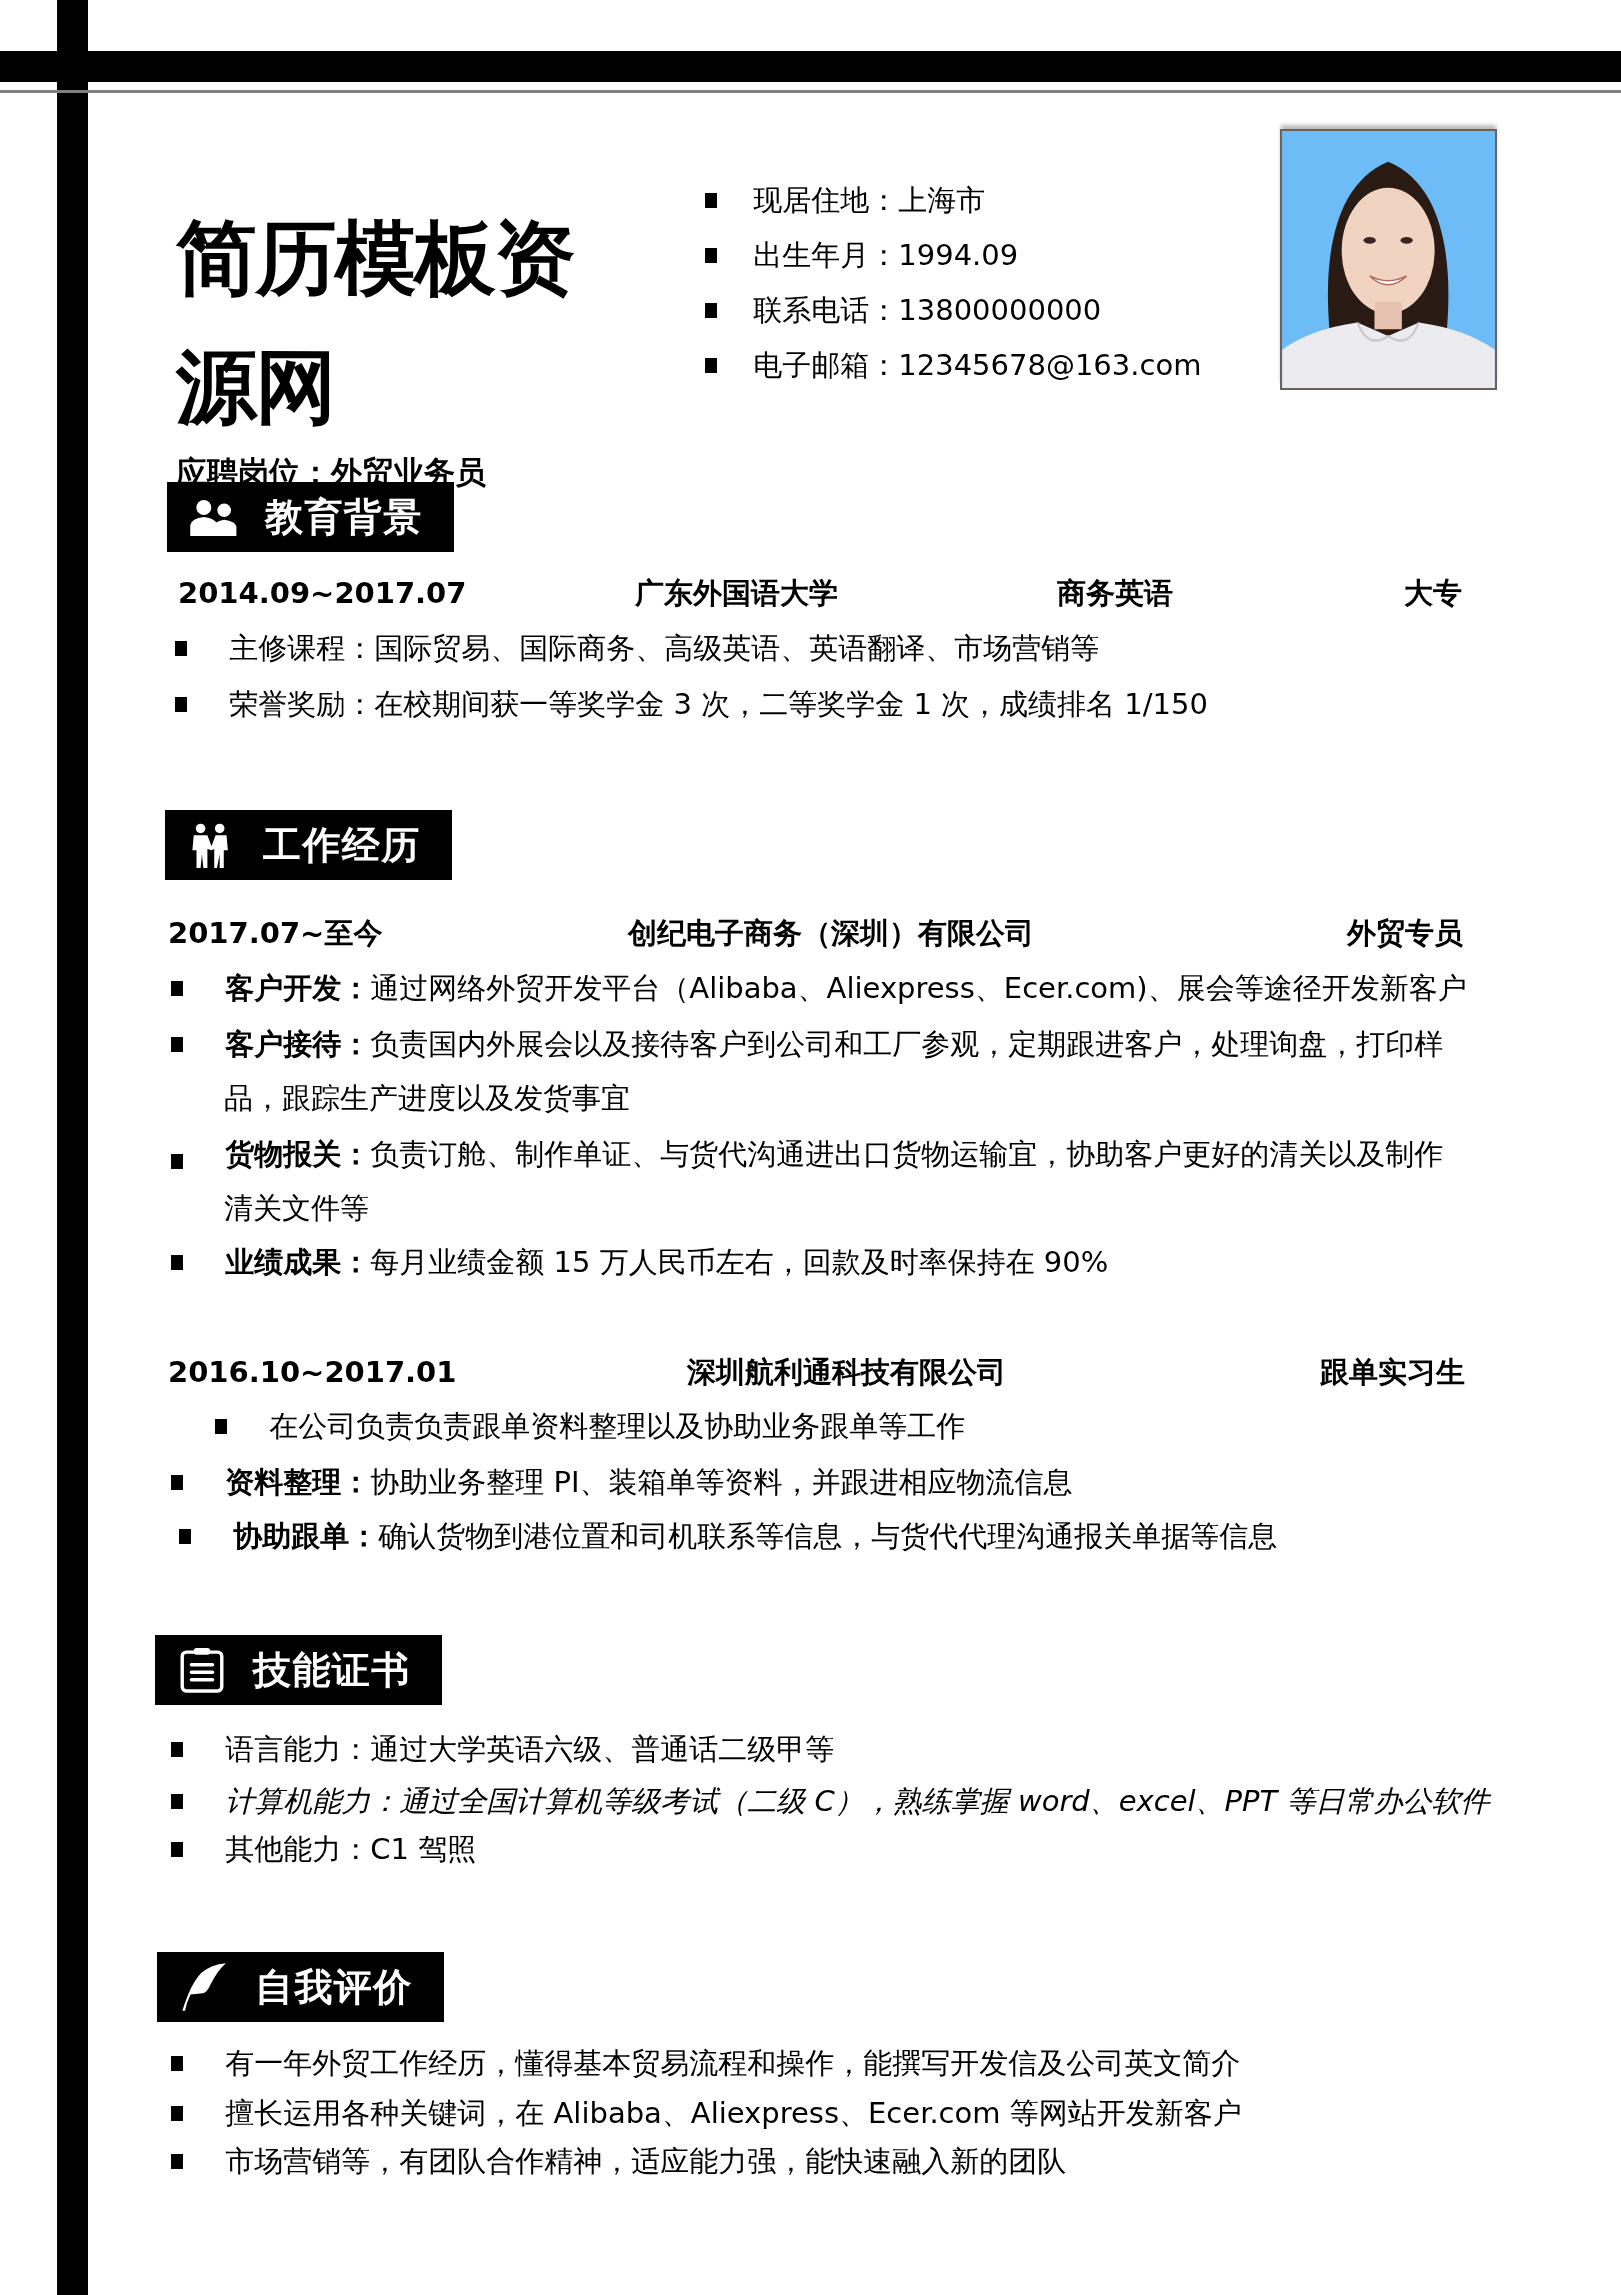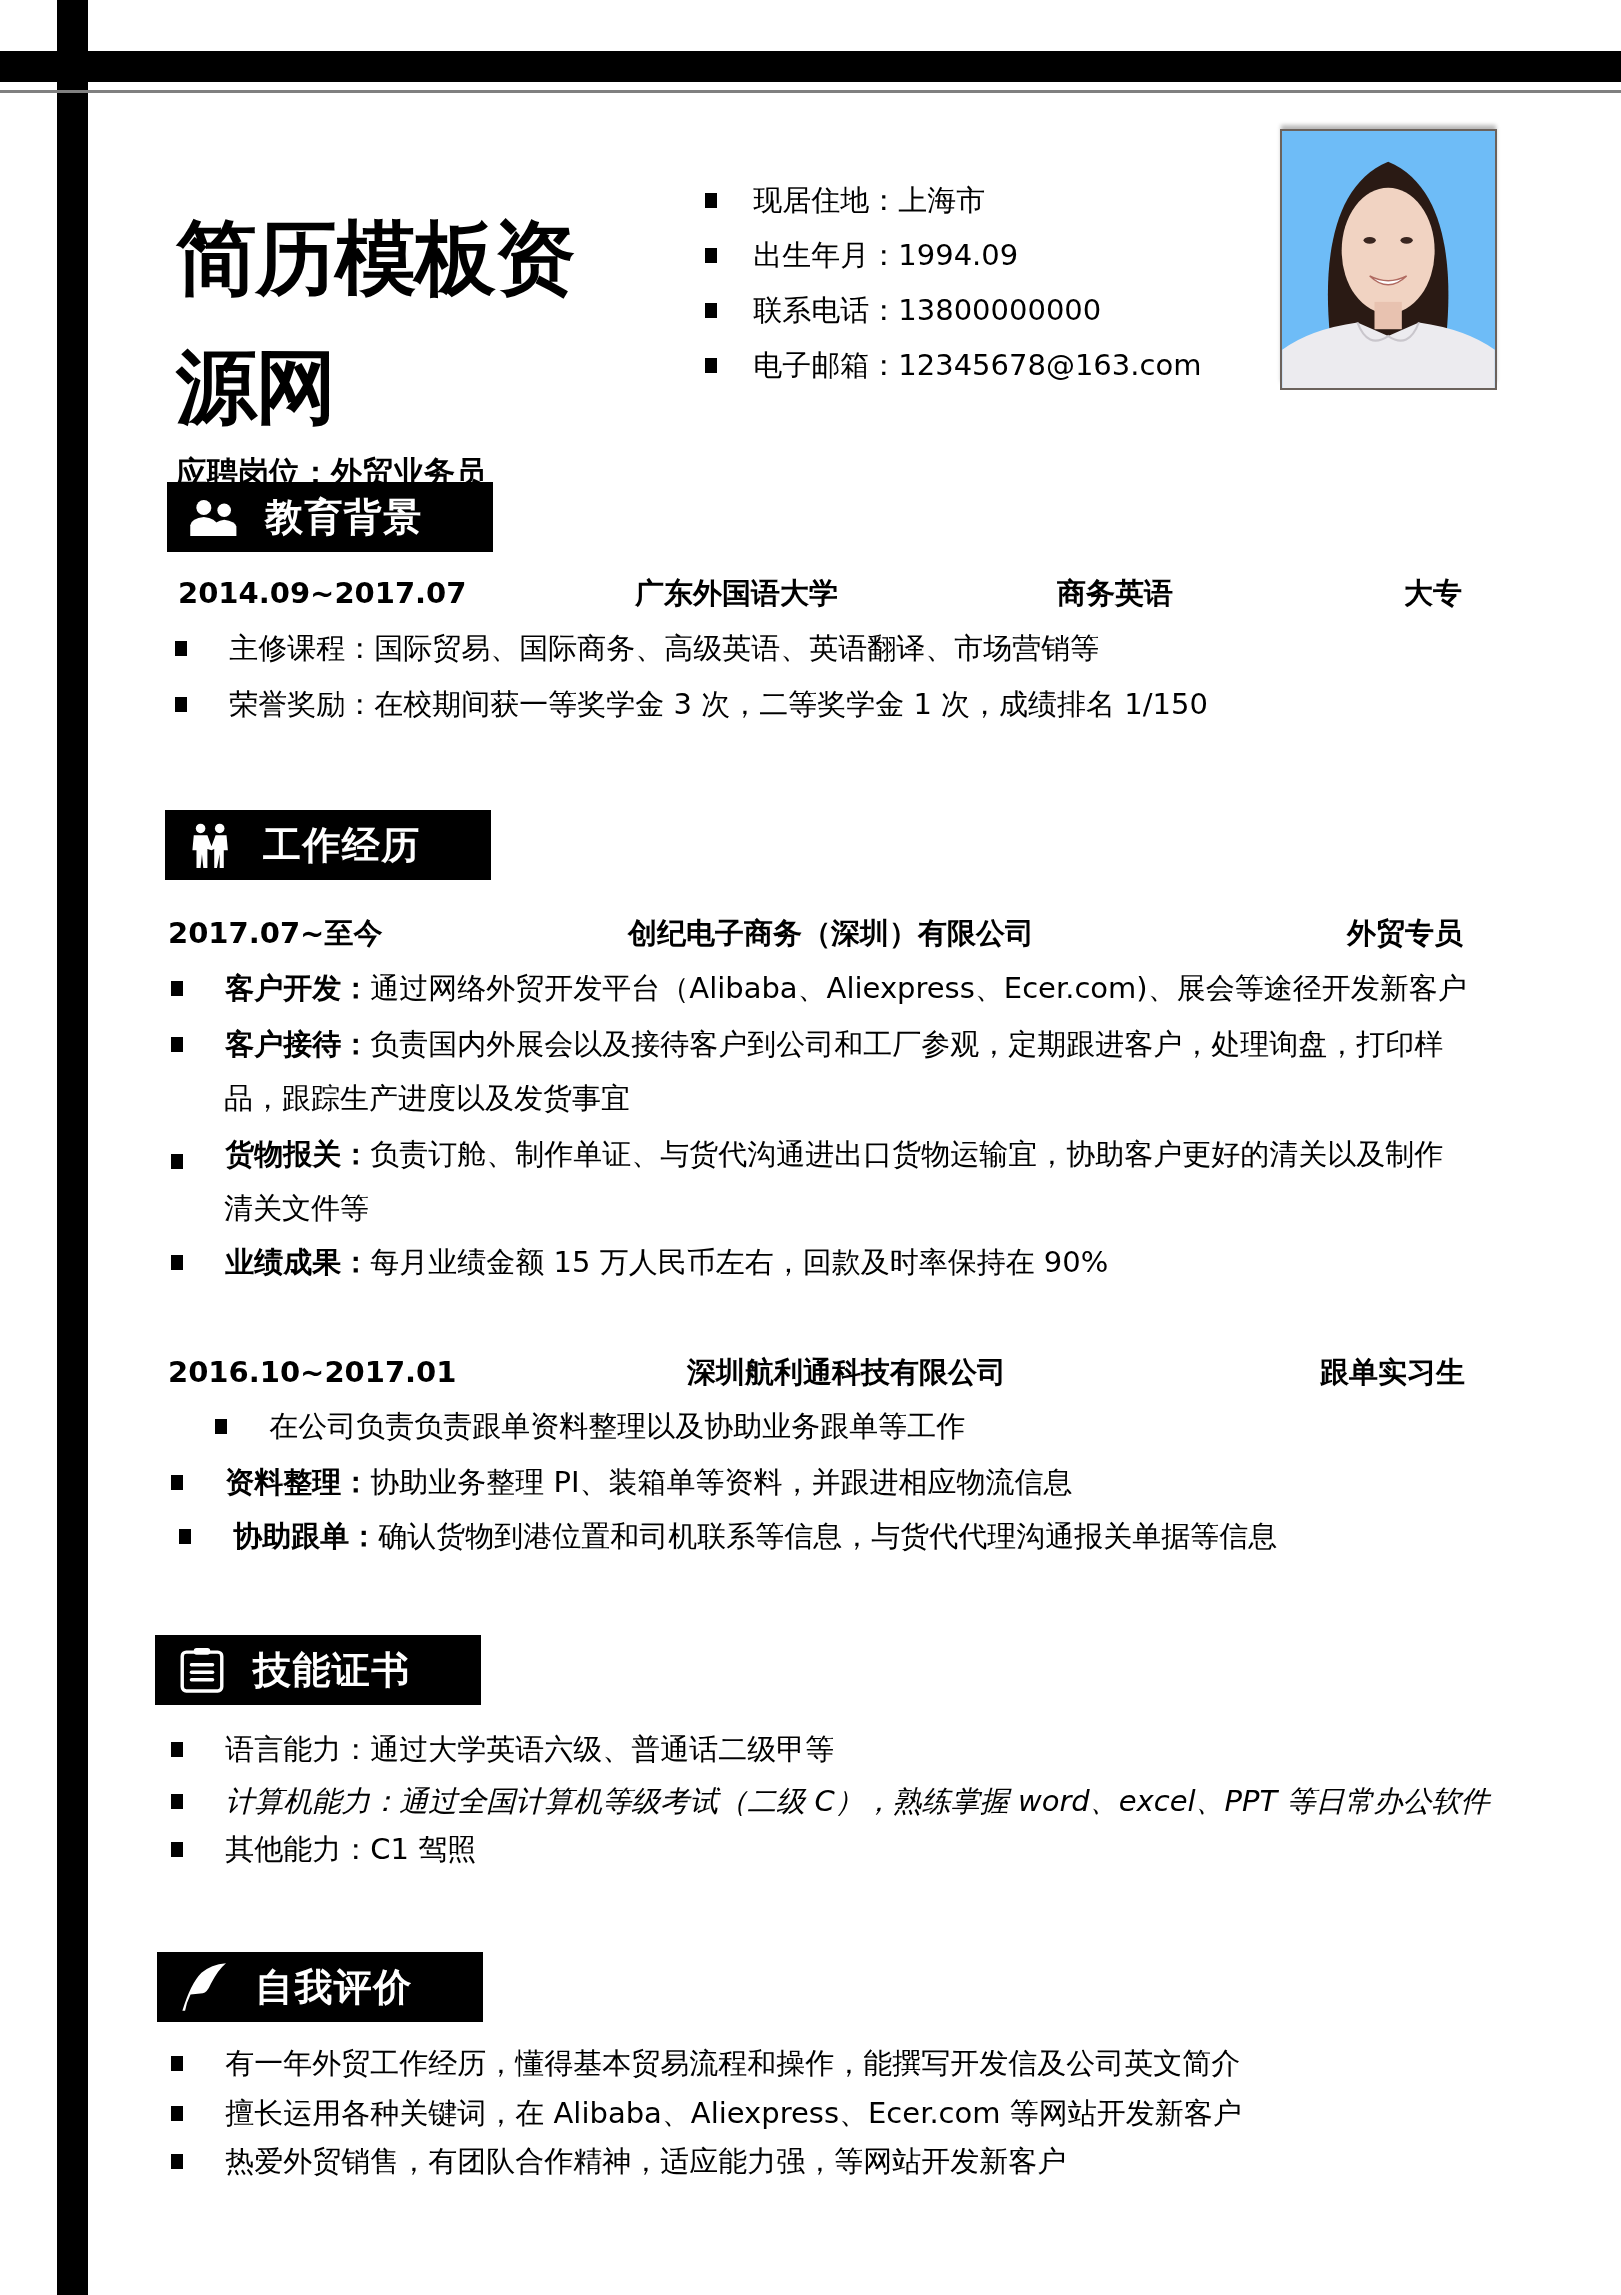--- a/index.html
+++ b/index.html
@@ -17,21 +17,21 @@
   .position { left: 176px; top: 457px; font-size: 31px; font-weight: bold; white-space: nowrap; line-height: 1; }
 
   .contact-row { left: 705px; font-size: 29px; white-space: nowrap; line-height: 1; display: flex; align-items: center; }
   .sq { display: inline-block; width: 12.3px; height: 15px; background: #000; }
   .contact-row .sq { margin-right: 36px; }
 
   .photo { left: 1280px; top: 129px; width: 217px; height: 261px; background: #6EBCF7;
            border: 2.1px solid #6b625c; box-sizing: border-box; overflow: hidden;
            box-shadow: 0 -5.5px 4.1px -1.4px #b8b8b8; }
 
-  .sec-head { background: #000; color: #fff; height: 70px; width: 326px; display: flex; align-items: center; box-sizing: border-box; padding-left: 22px; }
+  .sec-head { background: #000; color: #fff; height: 70px; width: 287px; display: flex; align-items: center; box-sizing: border-box; padding-left: 22px; }
   .sec-head .icon { width: 49px; height: 44px; display: flex; align-items: center; justify-content: center; }
   .sec-head .label { font-size: 38px; font-weight: bold; margin-left: 27px; letter-spacing: 1.4px; white-space: nowrap; }
 
   .row-head { font-size: 29px; font-weight: bold; white-space: nowrap; line-height: 1; }
   .bullet { left: 171px; font-size: 29px; white-space: nowrap; line-height: 1; display: flex; align-items: center; }
   .bullet .sq { margin-right: 42px; }
   .bullet b { font-weight: bold; }
   .cont { left: 224px; font-size: 29px; white-space: nowrap; line-height: 1; }
 </style>
 </head>
@@ -200,15 +200,15 @@
 <div class="abs bullet" style="top:2049px;">
   <span class="sq"></span>
   <span>有一年外贸工作经历，懂得基本贸易流程和操作，能撰写开发信及公司英文简介</span>
 </div>
 <div class="abs bullet" style="top:2099px;">
   <span class="sq"></span>
   <span>擅长运用各种关键词，在 Alibaba、Aliexpress、Ecer.com 等网站开发新客户</span>
 </div>
 <div class="abs bullet" style="top:2147px;">
   <span class="sq"></span>
-  <span>热爱外贸销售，有团队合作精神，适应能力强，等网站开发新客户</span>
+  <span>市场营销等，有团队合作精神，适应能力强，能快速融入新的团队</span>
 </div>
 
 
 </body></html>

